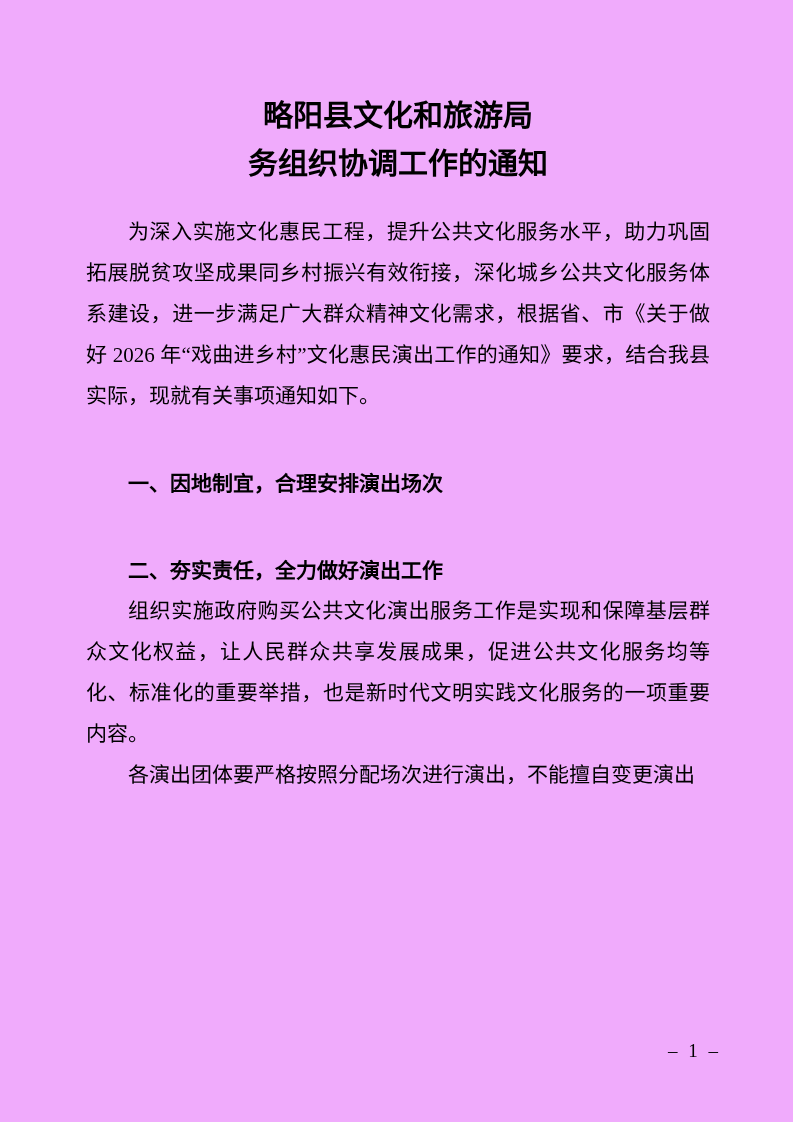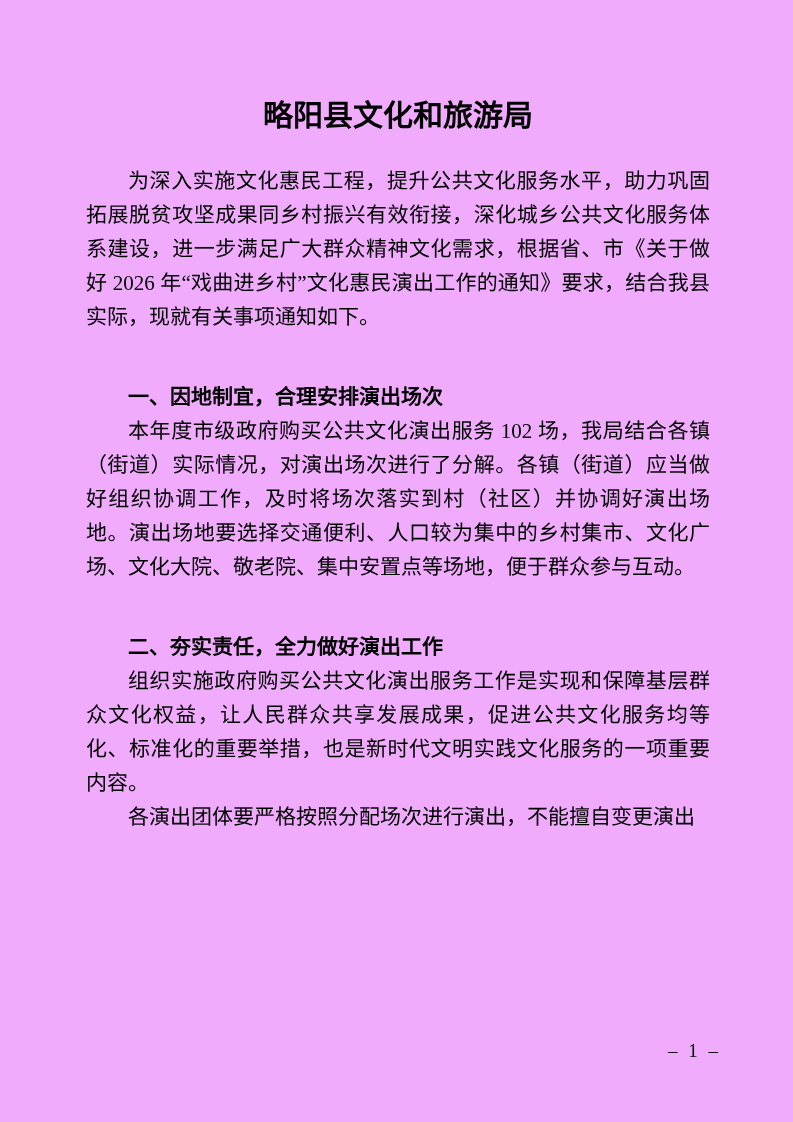--- a/index.html
+++ b/index.html
@@ -32,21 +32,21 @@
   }
   .doc-title .title-line {
     display: block;
     white-space: nowrap;
   }
   .doc-body p,
   .doc-body h2 {
     margin: 0;
     padding: 0;
     font-size: 21px;
-    line-height: 34px;
+    line-height: 41px;
     text-indent: 2em;
     text-align: justify;
     color: #000000;
   }
   .doc-body p {
     font-family: "Liberation Serif", "DejaVu Serif", serif;
     font-weight: normal;
   }
   .doc-body h2 {
     font-family: "Liberation Sans", "DejaVu Sans", sans-serif;
@@ -66,26 +66,26 @@
   }
 </style>
 </head>
 <body>
 
 <div class="page">
   <div class="content">
 
     <h1 class="doc-title">
       <span class="title-line">略阳县文化和旅游局</span>
+      <span class="title-line">务组织协调工作的通知</span>
     </h1>
 
     <div class="doc-body">
       <p>为深入实施文化惠民工程，提升公共文化服务水平，助力巩固拓展脱贫攻坚成果同乡村振兴有效衔接，深化城乡公共文化服务体系建设，进一步满足广大群众精神文化需求，根据省、市《关于做好 2026 年“戏曲进乡村”文化惠民演出工作的通知》要求，结合我县实际，现就有关事项通知如下。</p>
       <h2>一、因地制宜，合理安排演出场次</h2>
-      <p>本年度市级政府购买公共文化演出服务 102 场，我局结合各镇（街道）实际情况，对演出场次进行了分解。各镇（街道）应当做好组织协调工作，及时将场次落实到村（社区）并协调好演出场地。演出场地要选择交通便利、人口较为集中的乡村集市、文化广场、文化大院、敬老院、集中安置点等场地，便于群众参与互动。</p>
       <h2>二、夯实责任，全力做好演出工作</h2>
       <p>组织实施政府购买公共文化演出服务工作是实现和保障基层群众文化权益，让人民群众共享发展成果，促进公共文化服务均等化、标准化的重要举措，也是新时代文明实践文化服务的一项重要内容。</p>
       <p>各演出团体要严格按照分配场次进行演出，不能擅自变更演出</p>
     </div>
 
   </div>
 
   <div class="page-footer">– 1 –</div>
 </div>
 

